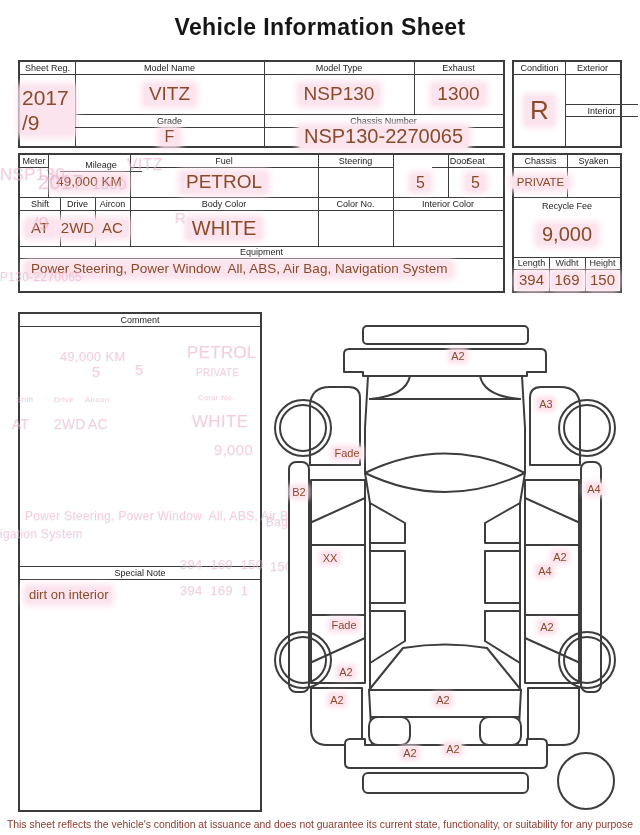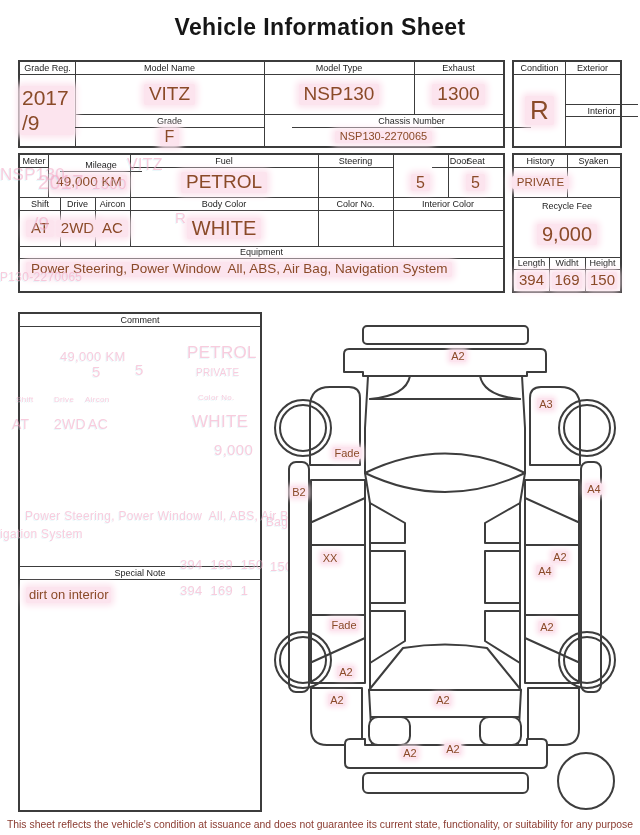--- a/index.html
+++ b/index.html
@@ -69,21 +69,21 @@
       <span class="ghost" style="left: 180px; top: 558px; font-size: 13px;">394  169  150</span>
       <span class="ghost" style="left: 180px; top: 584px; font-size: 13px;">394  169  1</span>
     </div>
 
   <div class="box" style="left:18px;top:60px;width:487px;height:88px;">
     <div class="vline" style="left:55px;top:0;height:84px;"></div>
     <div class="vline" style="left:244px;top:0;height:84px;"></div>
     <div class="vline" style="left:394px;top:0;height:52px;"></div>
     <div class="hline" style="left:55px;top:52px;width:428px;"></div>
 
-    <div class="cell hdr bb" style="left:0;top:0;width:55px;height:13px;">Grade Reg.</div>
+    <div class="cell hdr bb" style="left:0;top:0;width:55px;height:13px;">Sheet Reg.</div>
     <div class="val" style="left:0;top:13px;width:55px;height:71px;font-size:21px;justify-content:flex-start;">
       <span class="hl firstreg"><span>2017</span><br><span>/9</span></span>
     </div>
 
     <div class="cell hdr bb" style="left:55px;top:0;width:189px;height:13px;">Model Name</div>
     <div class="val" style="left:55px;top:13px;width:189px;height:39px;font-size:19px;">
         <span class="hl">VITZ</span>
       </div>
 
     <div class="cell hdr bb" style="left:244px;top:0;width:150px;height:13px;">Model Type</div>
@@ -94,22 +94,22 @@
     <div class="cell hdr bb" style="left:394px;top:0;width:89px;height:13px;">Exhaust</div>
     <div class="val" style="left:394px;top:13px;width:89px;height:39px;font-size:19px;">
         <span class="hl">1300</span>
       </div>
 
     <div class="cell hdr bb" style="left:55px;top:52px;width:189px;height:14px;">Grade</div>
     <div class="val" style="left:55px;top:66px;width:189px;height:18px;font-size:16px;">
         <span class="hl">F</span>
       </div>
 
-    <div class="cell hdr bb" style="left:244px;top:52px;width:239px;height:14px;margin-left:28px;">Chassis Number</div>
-    <div class="val" style="left:244px;top:66px;width:239px;height:18px;font-size:11px;">
+    <div class="cell hdr bb" style="left:244px;top:52px;width:239px;height:14px;">Chassis Number</div>
+    <div class="val" style="left:244px;top:66px;width:239px;height:18px;font-size:20px;">
         <span class="hl">NSP130-2270065</span>
       </div>
   </div>
 
   <div class="box" style="left:512px;top:60px;width:110px;height:88px;">
     <div class="vline" style="left:51px;top:0;height:84px;"></div>
     <div class="cell hdr bb" style="left:0;top:0;width:51px;height:13px;">Condition</div>
     <div class="val" style="left:0;top:13px;width:51px;height:71px;font-size:26px;">
         <span class="hl">R</span>
       </div>
@@ -176,21 +176,21 @@
 
     <div class="cell hdr bb" style="left:0;top:91px;width:483px;height:13px;">Equipment</div>
     <div class="val left" style="left:0;top:104px;width:483px;height:32px;font-size:13.5px;align-items:flex-start;padding:3px 6px;">
         <span class="hl">Power Steering, Power Window  All, ABS, Air Bag, Navigation System</span>
       </div>
   </div>
 
   <div class="box" style="left:512px;top:153px;width:110px;height:140px;">
     <div class="vline" style="left:53px;top:0;height:42px;"></div>
     <div class="hline" style="left:0;top:42px;width:106px;"></div>
-    <div class="cell hdr bb" style="left:0;top:0;width:53px;height:13px;">History</div>
+    <div class="cell hdr bb" style="left:0;top:0;width:53px;height:13px;">Chassis</div>
     <div class="cell hdr bb" style="left:53px;top:0;width:53px;height:13px;">Syaken</div>
     <div class="val" style="left:0;top:13px;width:53px;height:29px;font-size:11.5px;">
         <span class="hl">PRIVATE</span>
       </div>
     <div class="val" style="left:53px;top:13px;width:53px;height:29px;"></div>
 
     <div class="cell hdr" style="left:0;top:44px;width:106px;height:13px;">Recycle Fee</div>
     <div class="val" style="left:0;top:57px;width:106px;height:45px;font-size:20px;">
         <span class="hl">9,000</span>
       </div>

